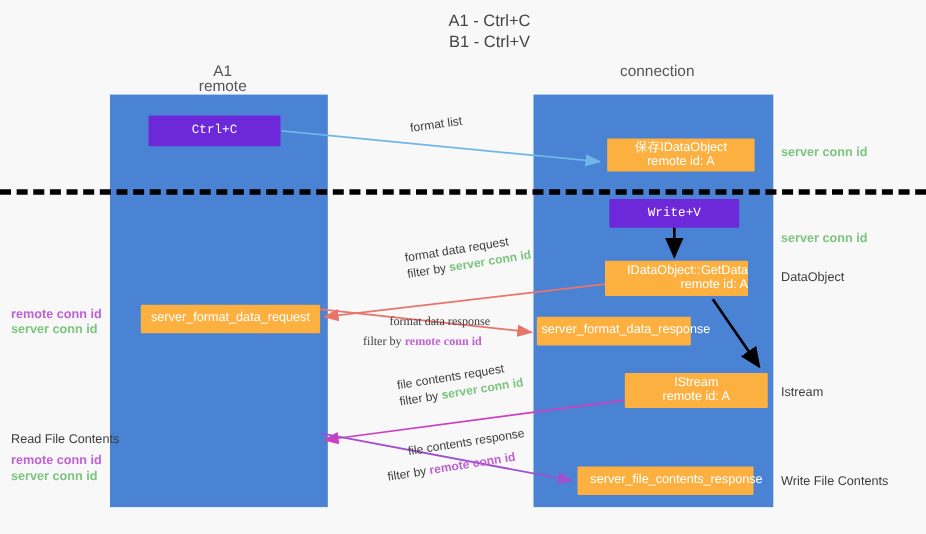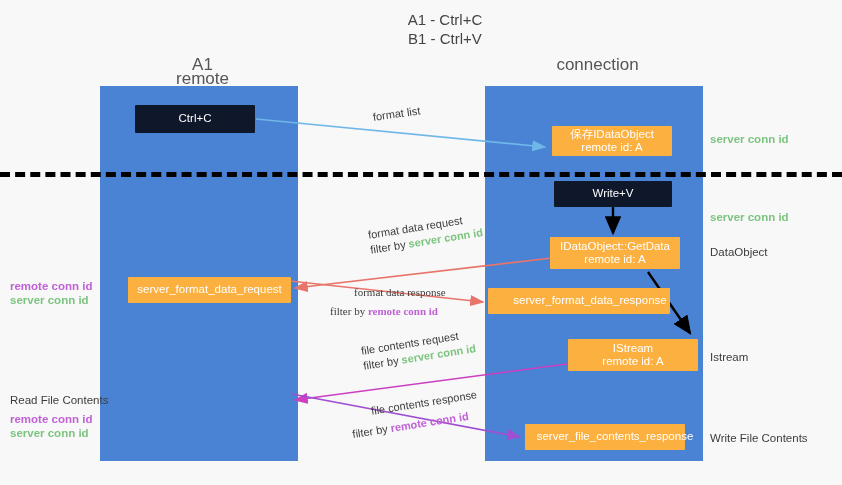--- a/index.html
+++ b/index.html
@@ -32,21 +32,21 @@
     font-size: 15px;
     line-height: 19px;
     color: #444;
     padding-left: 48px;
   }
 
   
   .col-head {
     position: absolute;
     text-align: center;
-    font-size: 17px;
+    font-size: 14px;
     line-height: 13.5px;
     color: #555;
   }
 
   
   .lane {
     position: absolute;
     background: #4a82d4;
   }
 
@@ -57,21 +57,21 @@
     display: flex;
     flex-direction: column;
     align-items: center;
     justify-content: center;
     text-align: center;
     color: #ffffff;
     font-size: 11.5px;
     line-height: 13.5px;
     border-radius: 1px;
   }
-  .node.green { background: #0f172a; }
+  .node.green { background: #6d28d9; font-family: Liberation Mono, monospace; }
   .node.orange { background: #fcb040; }
   .node .l2 { display: block; }
 
   
   .side-label {
     position: absolute;
     font-size: 11.5px;
     line-height: 14px;
     color: #3c3c3c;
     white-space: nowrap;
@@ -174,44 +174,44 @@
 
     <path d="M 292 394 L 520 437" stroke="#a04fd0" stroke-width="1.6" fill="none" marker-end="url(#ah-purple)"></path>
   </svg>
 
   <div class="divider" style="top:172px;"></div>
 
   <div class="node green" style="left:135px; top:105px; width:120px; height:28px;">
     <span>Ctrl+C</span>
   </div>
 
-  <div class="node orange" style="left:552px; top:126px; width:120px; height:30px;">
+  <div class="node orange" style="left:552px; top:126px; width:134px; height:30px;">
     <span>保存IDataObject</span>
     <span class="l2">remote id: A</span>
   </div>
 
   <div class="node green" style="left:554px; top:181px; width:118px; height:26px;">
     <span>Write+V</span>
   </div>
 
-  <div class="node orange" style="left:550px; top:237px; width:130px; height:32px;">
+  <div class="node orange" style="left:550px; top:237px; width:130px; height:32px;align-items:flex-end;">
     <span>IDataObject::GetData</span>
     <span class="l2">remote id: A</span>
   </div>
 
   <div class="node orange" style="left:568px; top:339px; width:130px; height:32px;">
     <span>IStream</span>
     <span class="l2">remote id: A</span>
   </div>
 
   <div class="node orange" style="left:128px; top:277px; width:163px; height:26px;">
     <span>server_format_data_request</span>
   </div>
 
-  <div class="node orange" style="left:488px; top:288px; width:182px; height:26px;padding-left:22px;">
+  <div class="node orange" style="left:488px; top:288px; width:140px; height:26px;padding-left:22px;">
     <span>server_format_data_response</span>
   </div>
 
 
   <div class="node orange" style="left:525px; top:424px; width:160px; height:26px;padding-left:20px;">
     <span>server_file_contents_response</span>
   </div>
 
   <div class="side-label conn-green" style="left:710px; top:132px;">server conn id</div>
 

